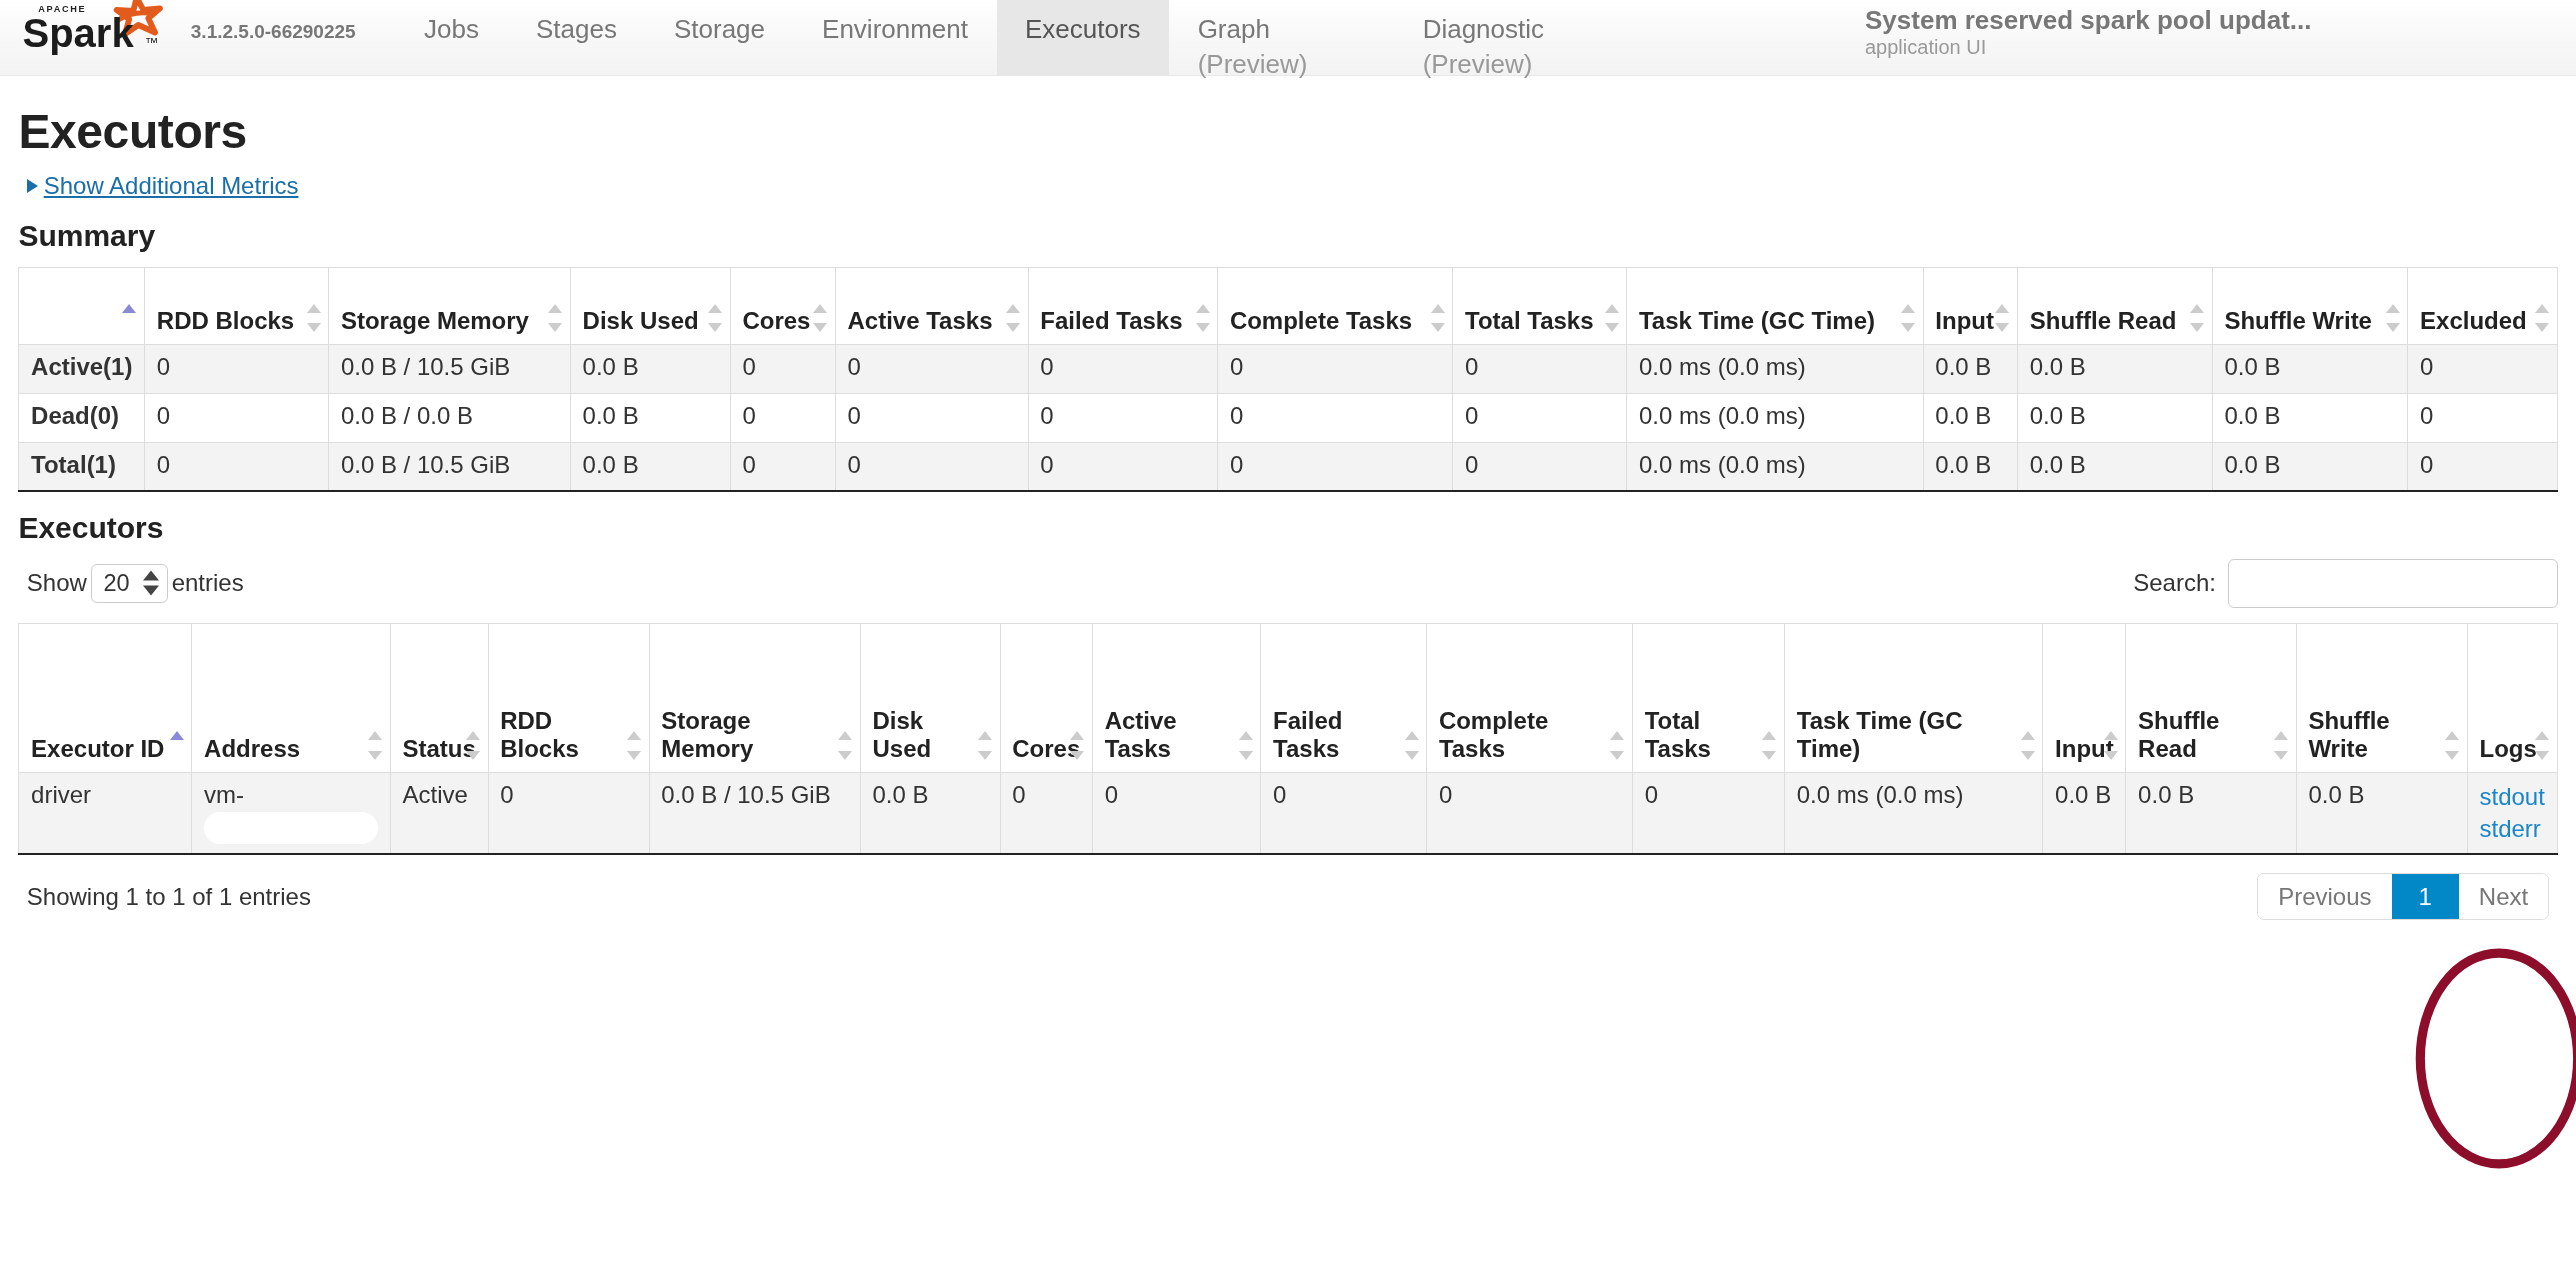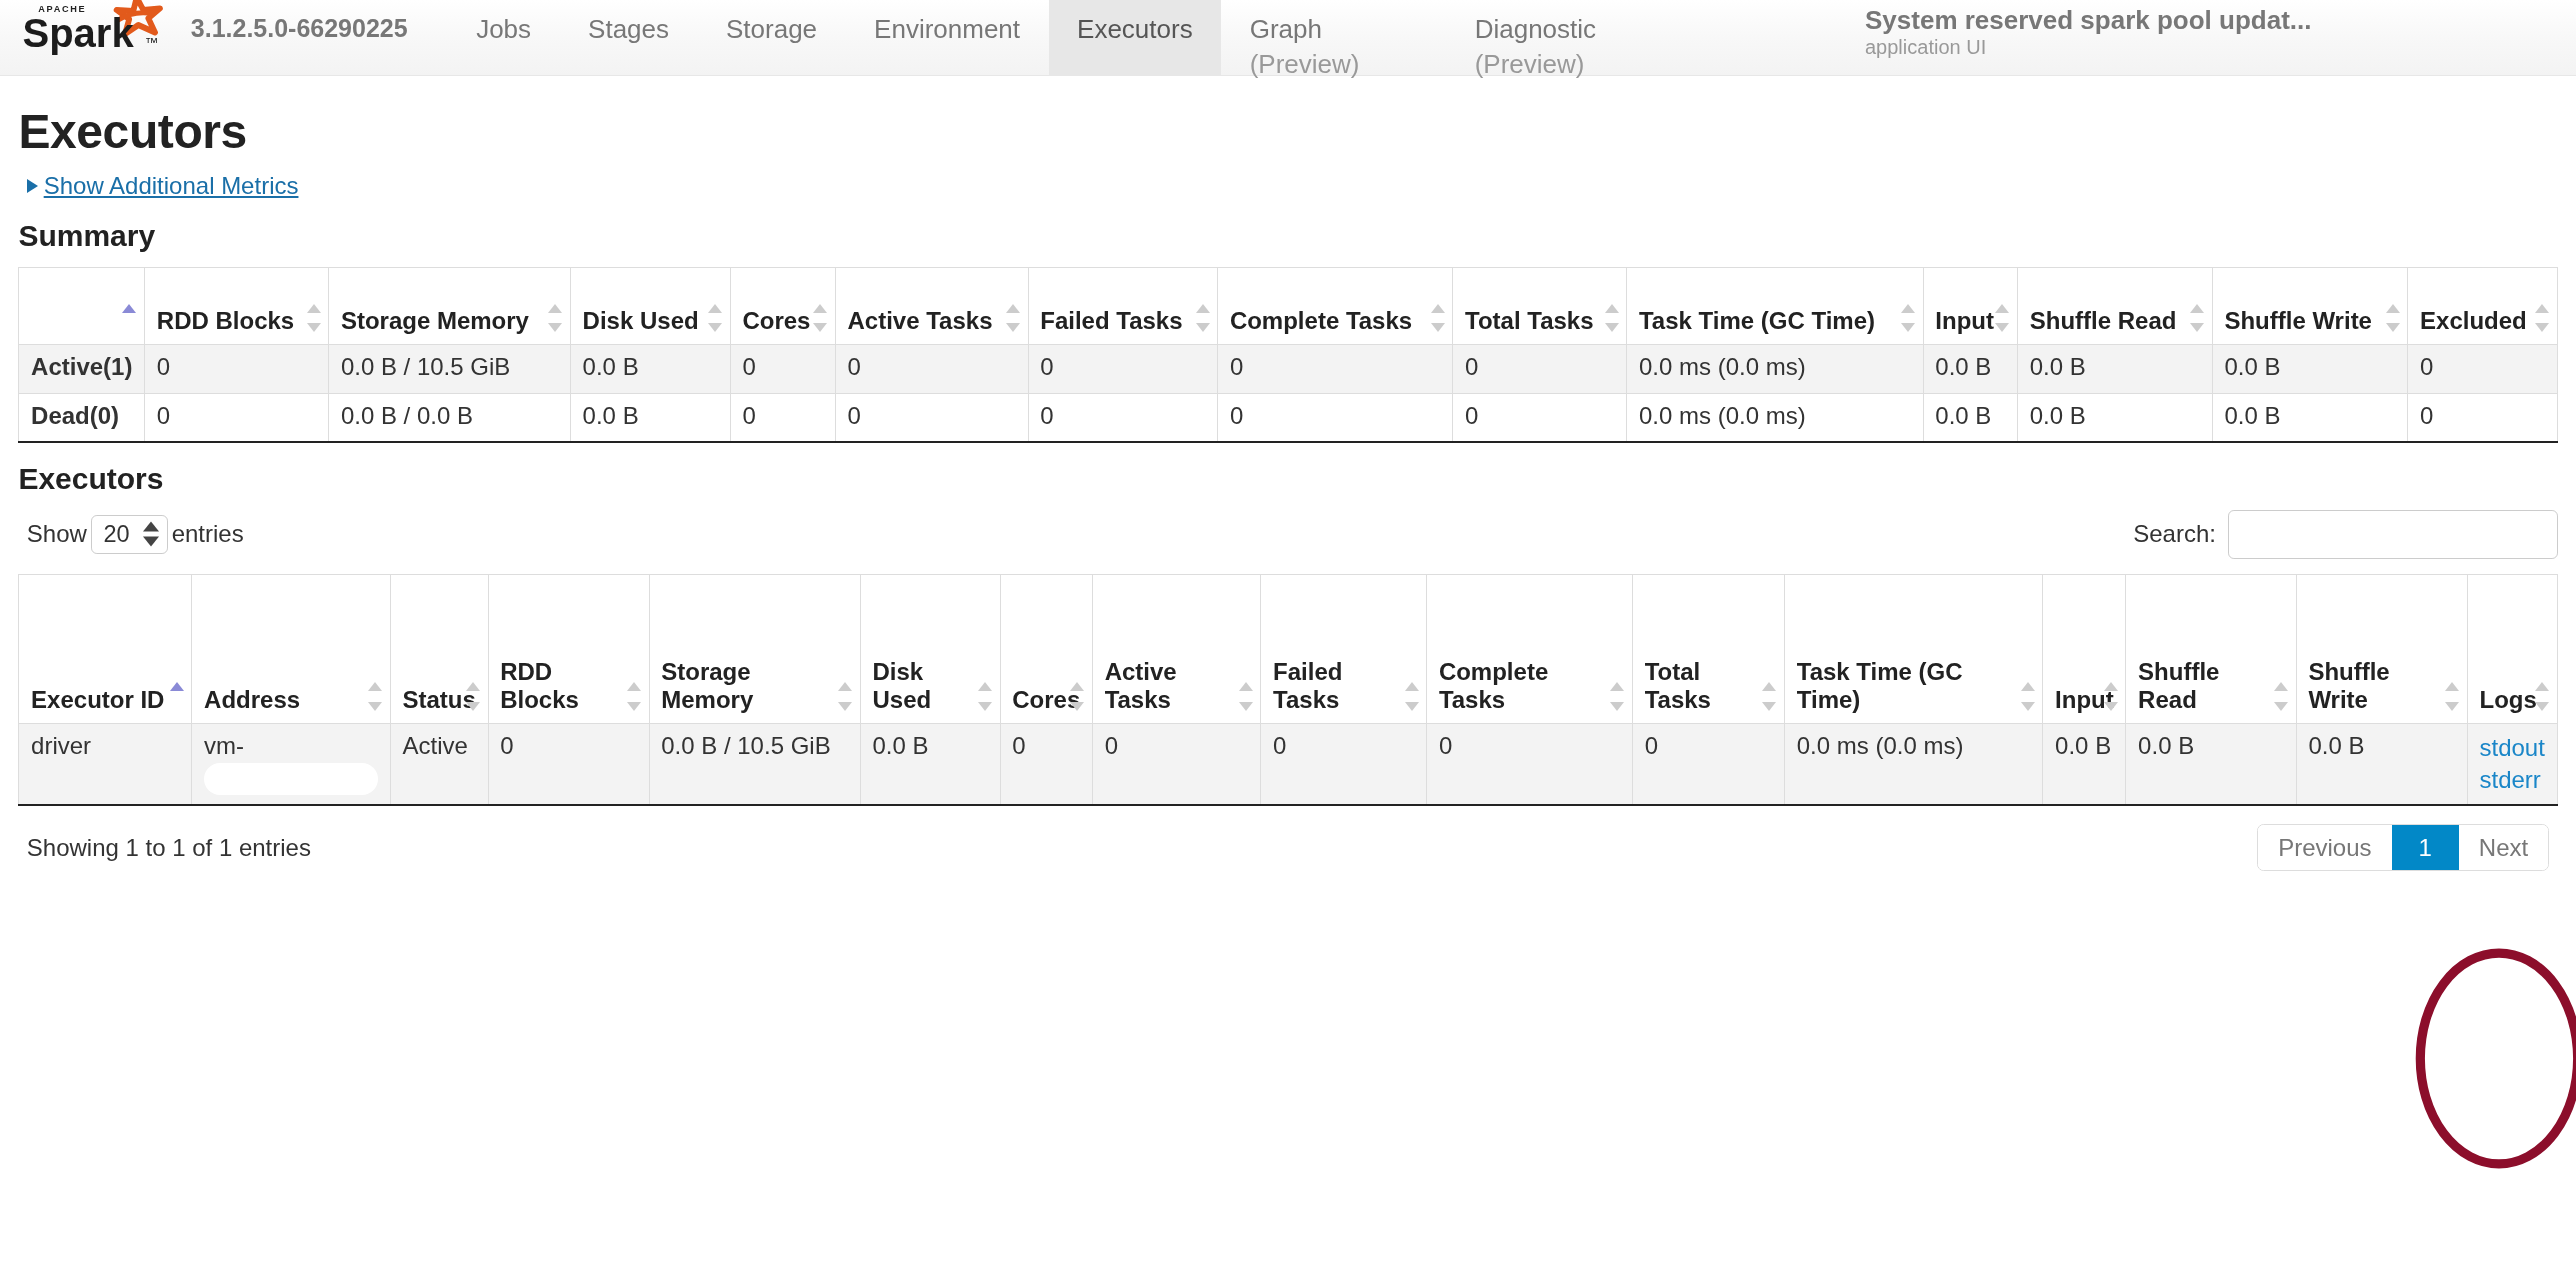--- a/index.html
+++ b/index.html
@@ -24,21 +24,21 @@
   .brand {
     display: flex;
     align-items: flex-end;
     padding-left: 18.4px;
     padding-top: 3.4px;
     height: 60px;
   }
   .spark-logo { position: relative; width: 164px; height: 65px; }
   .spark-logo svg { display: block; }
   .version {
-    font-size: 25px;
+    font-size: 19px;
     font-weight: bold;
     color: #777777;
     margin-left: 8.4px;
     margin-bottom: 17px;
     white-space: nowrap;
   }
 
   .navtabs {
     display: flex;
     align-items: flex-start;
@@ -473,20 +473,36 @@
           <td>0</td>
           <td>0</td>
           <td>0</td>
           <td>0</td>
           <td>0.0 ms (0.0 ms)</td>
           <td>0.0 B</td>
           <td>0.0 B</td>
           <td>0.0 B</td>
           <td>0</td>
         </tr>
+        <tr class="odd">
+          <td class="rowhead">Total(1)</td>
+          <td>0</td>
+          <td>0.0 B / 10.5 GiB</td>
+          <td>0.0 B</td>
+          <td>0</td>
+          <td>0</td>
+          <td>0</td>
+          <td>0</td>
+          <td>0</td>
+          <td>0.0 ms (0.0 ms)</td>
+          <td>0.0 B</td>
+          <td>0.0 B</td>
+          <td>0.0 B</td>
+          <td>0</td>
+        </tr>
       </tbody>
     </table>
   </div>
 
   <h2 class="section-title">Executors</h2>
 
   <div class="exec-controls">
     <div class="show-entries">
       <span>Show</span>
       <div class="select-box">

